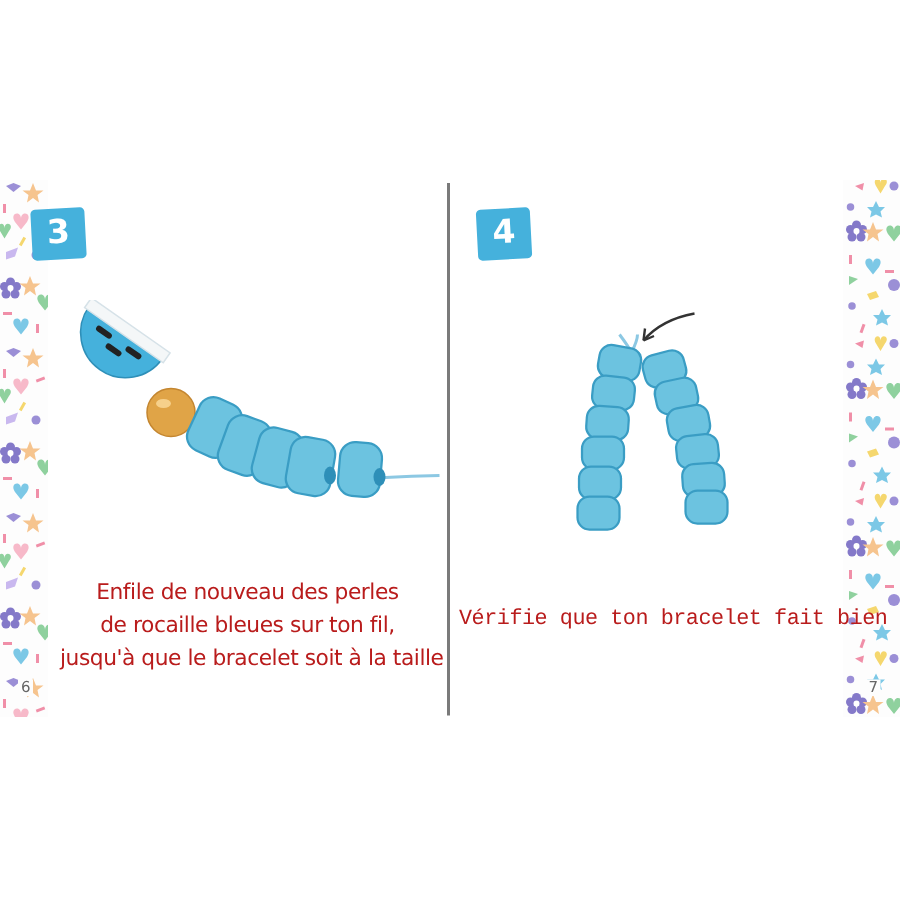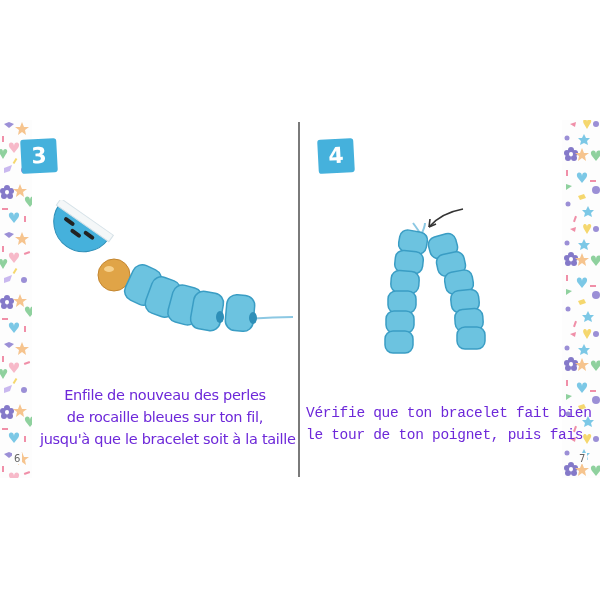--- a/index.html
+++ b/index.html
@@ -8,21 +8,21 @@
   .pattern { position:absolute; top:120px; height:358px; overflow:hidden; background:#fdfdfd; }
   .pattern.left { left:0; width:32px; }
   .pattern.right { left:562px; width:38px; }
   .pattern svg { display:block; }
   .divider { position:absolute; left:298px; top:122px; width:2px; height:355px; background:#7a7a7a; }
   .step-badge { position:absolute; width:36px; height:34px; background:#45b1dc; border-radius:3px;
                 color:#ffffff; font-weight:bold; font-size:22px; line-height:34px; text-align:center;
                 font-family:"DejaVu Sans", sans-serif; }
   .step-badge.s3 { left:21px; top:139px; transform:rotate(-3deg); }
   .step-badge.s4 { left:318px; top:139px; transform:rotate(-3deg); }
-  .caption { position:absolute; text-align:center; color:#6d28d9; font-size:14.5px; line-height:22px;
+  .caption { position:absolute; text-align:center; color:#b91c1c; font-size:14.5px; line-height:22px;
              font-family:"DejaVu Sans", sans-serif; letter-spacing:-0.3px; }
   .caption.c3 { left:40px; width:250px; top:384px; }
   .caption.c4 { left:306px; width:252px; top:402px;font-family:Liberation Mono, monospace; }
   .caption span { display:block; white-space:nowrap; }
   .page-num { position:absolute; font-size:10px; color:#666; background:#fdfdfd; padding:0 2px;
               font-family:"DejaVu Sans", sans-serif; }
   .page-num.p6 { left:12px; top:453px; }
   .page-num.p7 { left:577px; top:453px; }
   .illus { position:absolute; }
   .illus.i3 { left:40px; top:200px; width:260px; height:150px; }
@@ -160,16 +160,15 @@
       <rect x="80" y="76" width="28" height="22" rx="8" transform="rotate(-10 94 87)"></rect>
       <rect x="86" y="95" width="28" height="22" rx="8" transform="rotate(-6 100 106)"></rect>
       <rect x="90" y="114" width="28" height="22" rx="8" transform="rotate(-4 104 125)"></rect>
       <rect x="92" y="132" width="28" height="22" rx="8"></rect>
     </g>
   </svg>
 </div>
 
 <div class="caption c4">
   <span>Vérifie que ton bracelet fait bien</span>
-  <span>le tour de ton poignet, puis fais</span>
 </div>
 
 <div class="page-num p7">7</div>
 
 </body></html>

